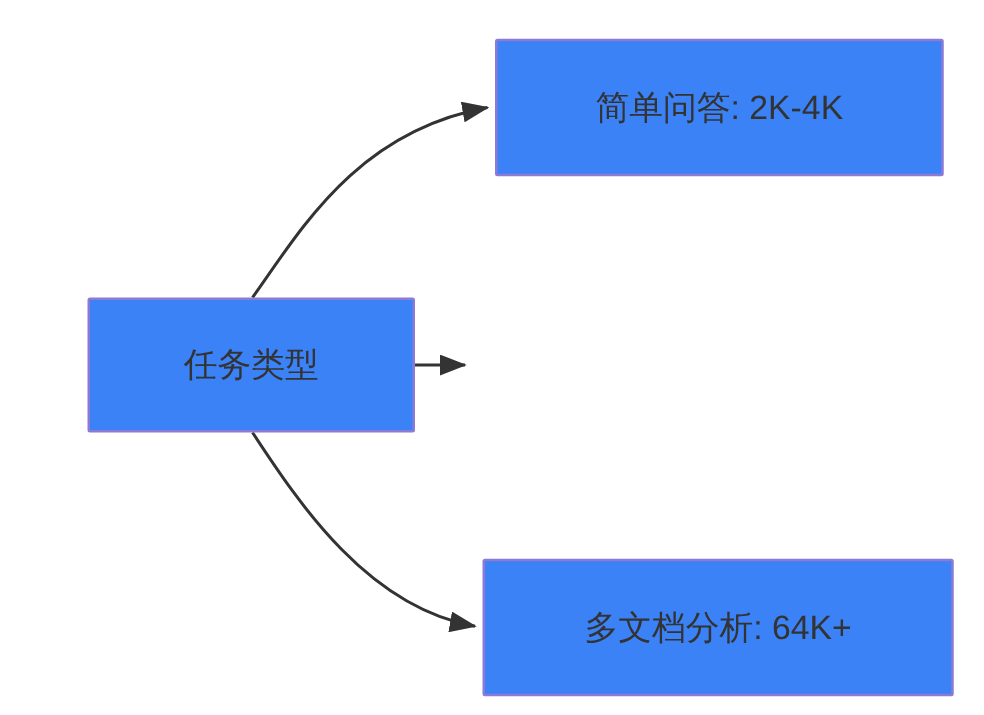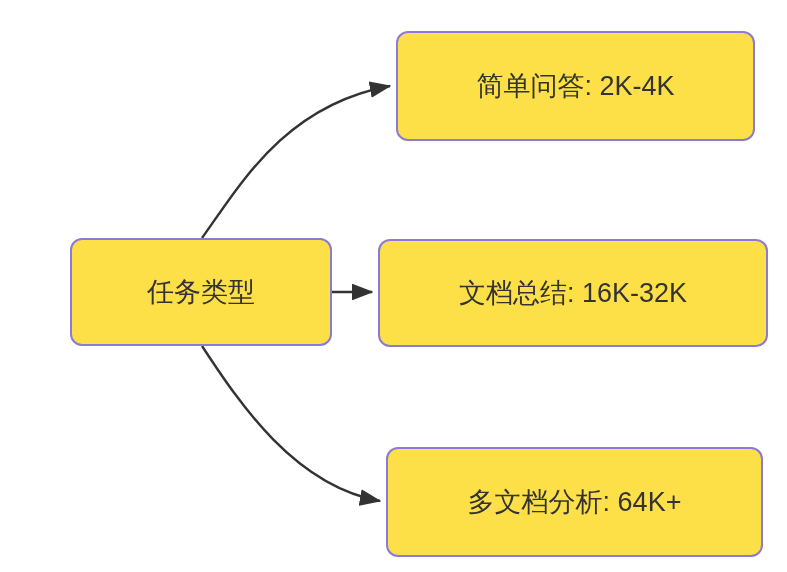--- a/index.html
+++ b/index.html
@@ -28,23 +28,23 @@
     left: 0;
     top: 0;
     width: 787px;
     height: 572px;
     pointer-events: none;
   }
 
   .node {
     position: absolute;
     box-sizing: border-box;
-    background: #fde047;
+    background: #3b82f6;
     border: 2px solid #8b7ad6;
-    border-radius: 12px;
+    border-radius: 2px;
     display: flex;
     align-items: center;
     justify-content: center;
     text-align: center;
   }
 
   .node-label {
     color: #333333;
     font-size: 27px;
     line-height: 1.2;
@@ -78,21 +78,18 @@
   </svg>
 
   <div class="node" id="node-root">
     <span class="node-label">任务类型</span>
   </div>
 
   <div class="node" id="node-simple-qa">
     <span class="node-label">简单问答: 2K-4K</span>
   </div>
 
-  <div class="node" id="node-doc-summary">
-    <span class="node-label">文档总结: 16K-32K</span>
-  </div>
 
   <div class="node" id="node-multi-doc">
     <span class="node-label">多文档分析: 64K+</span>
   </div>
 
 </div>
 
 </body></html>

